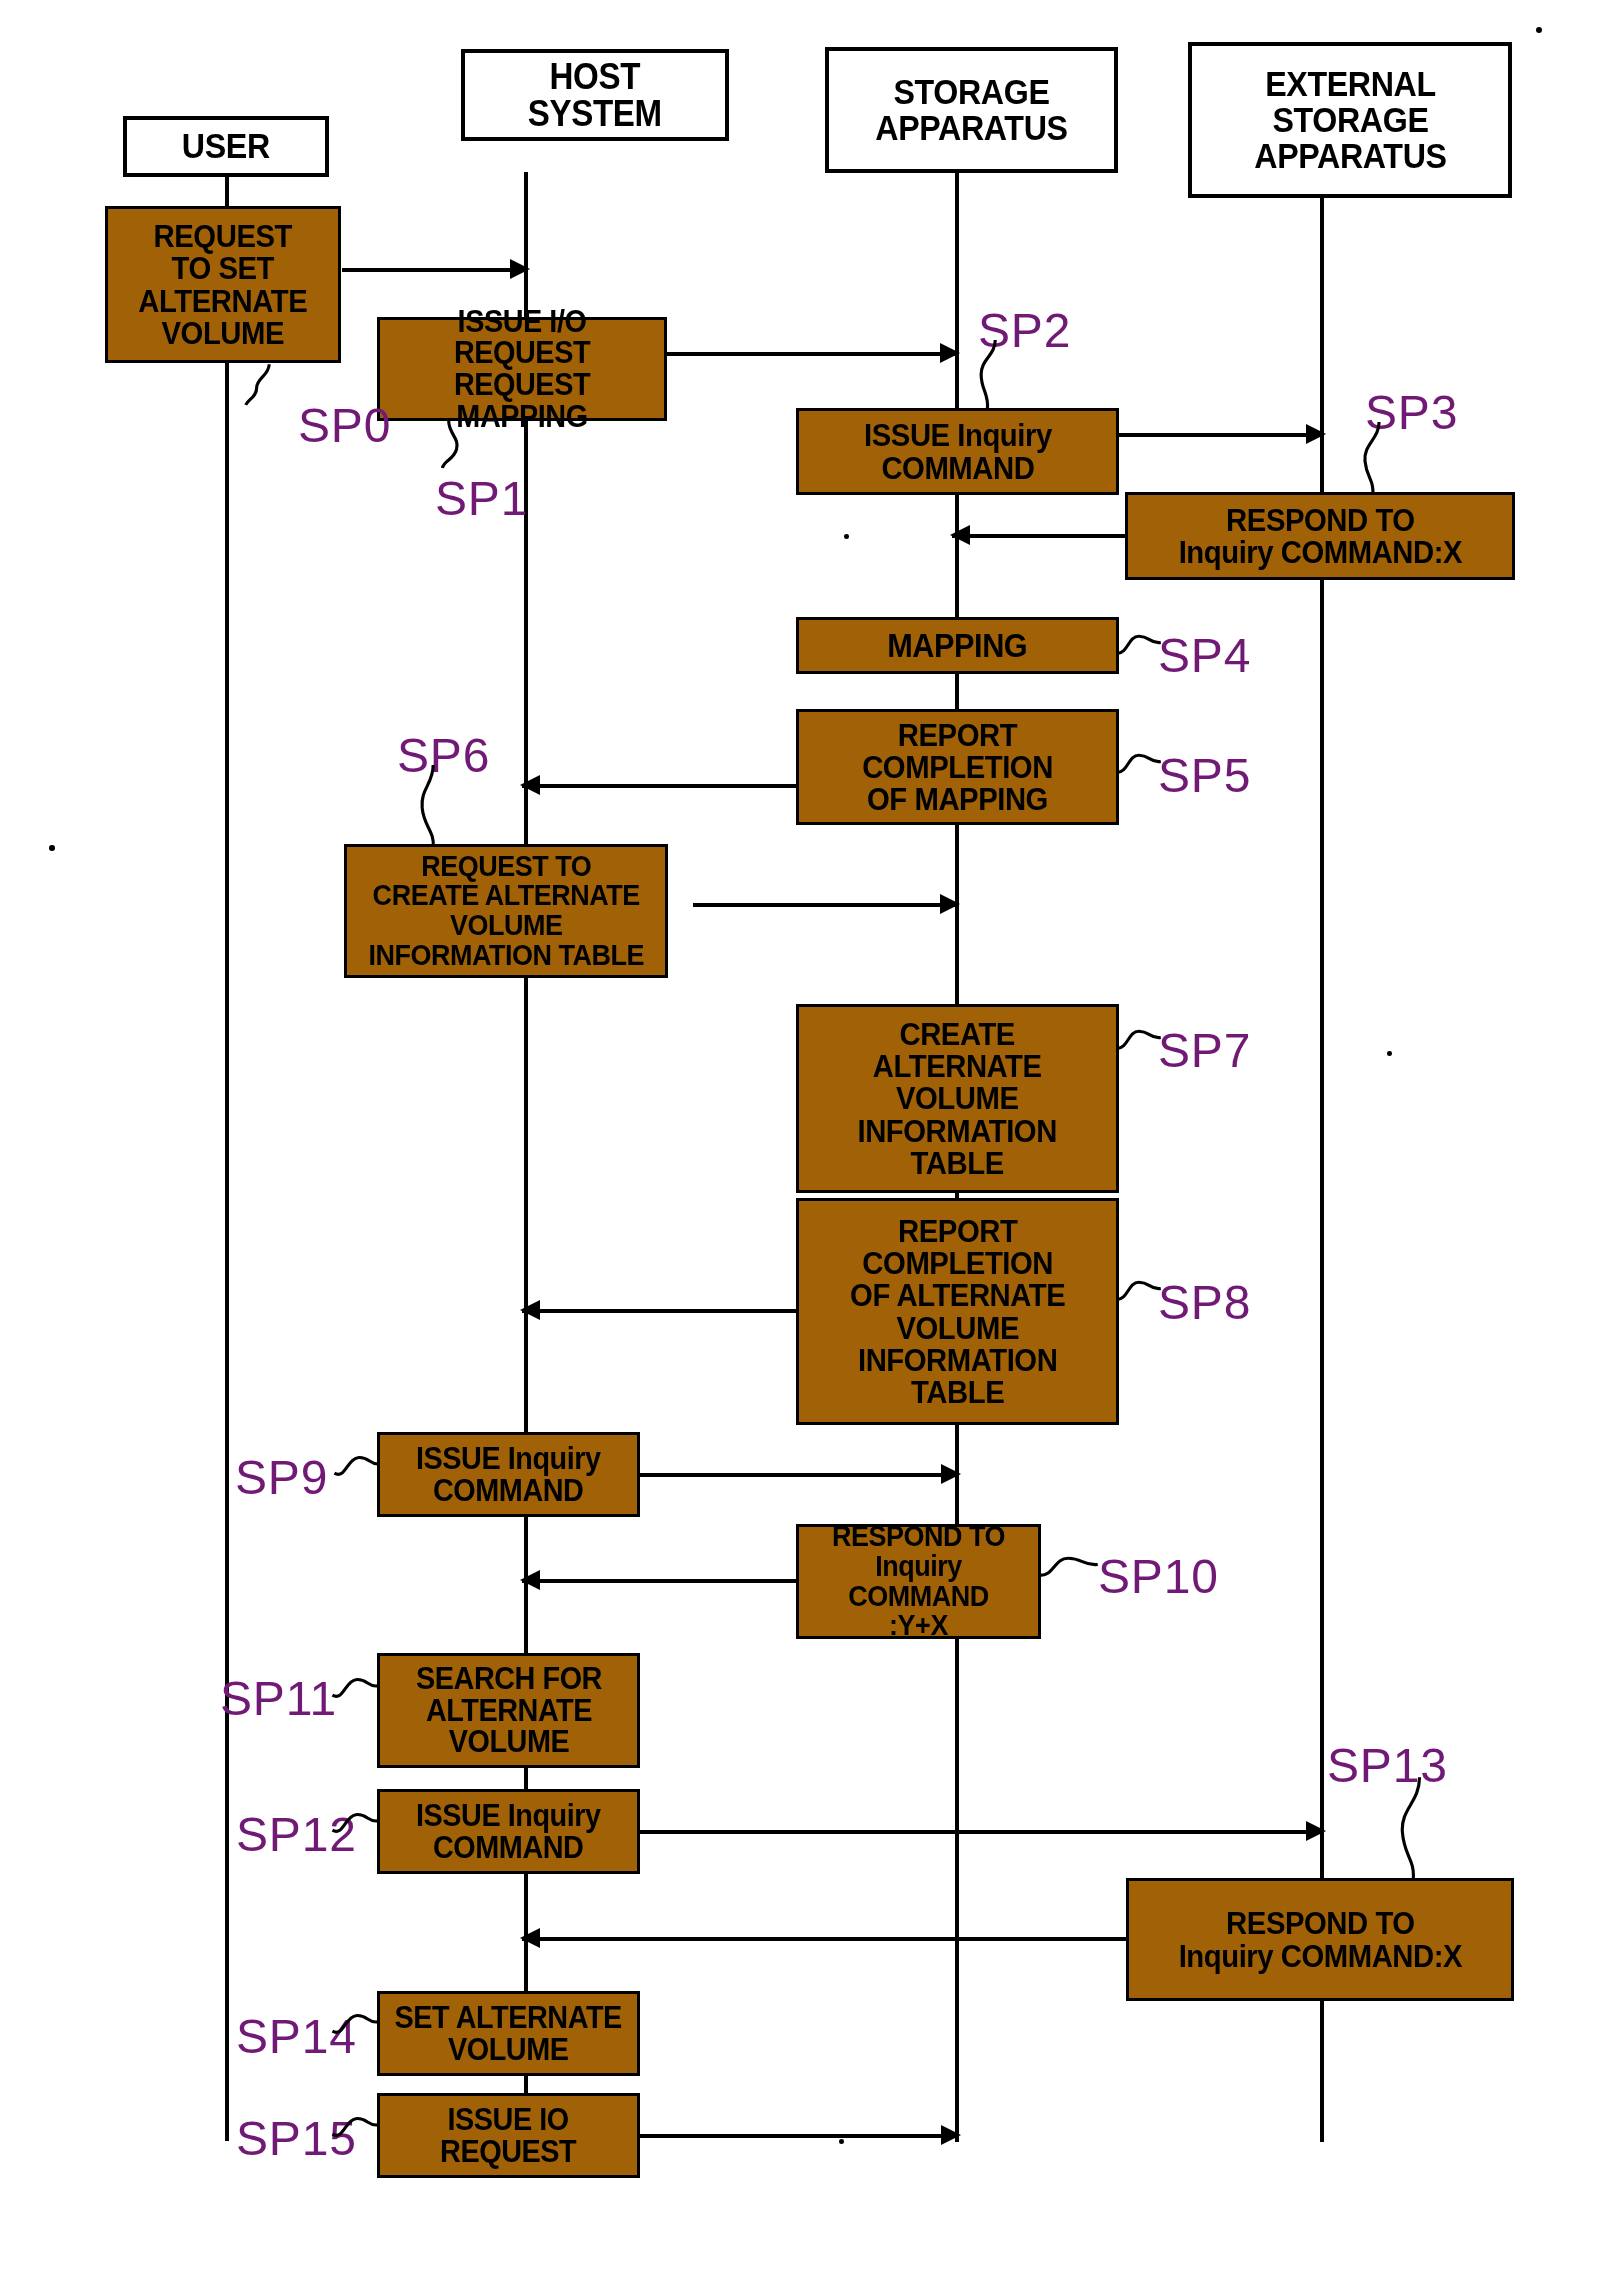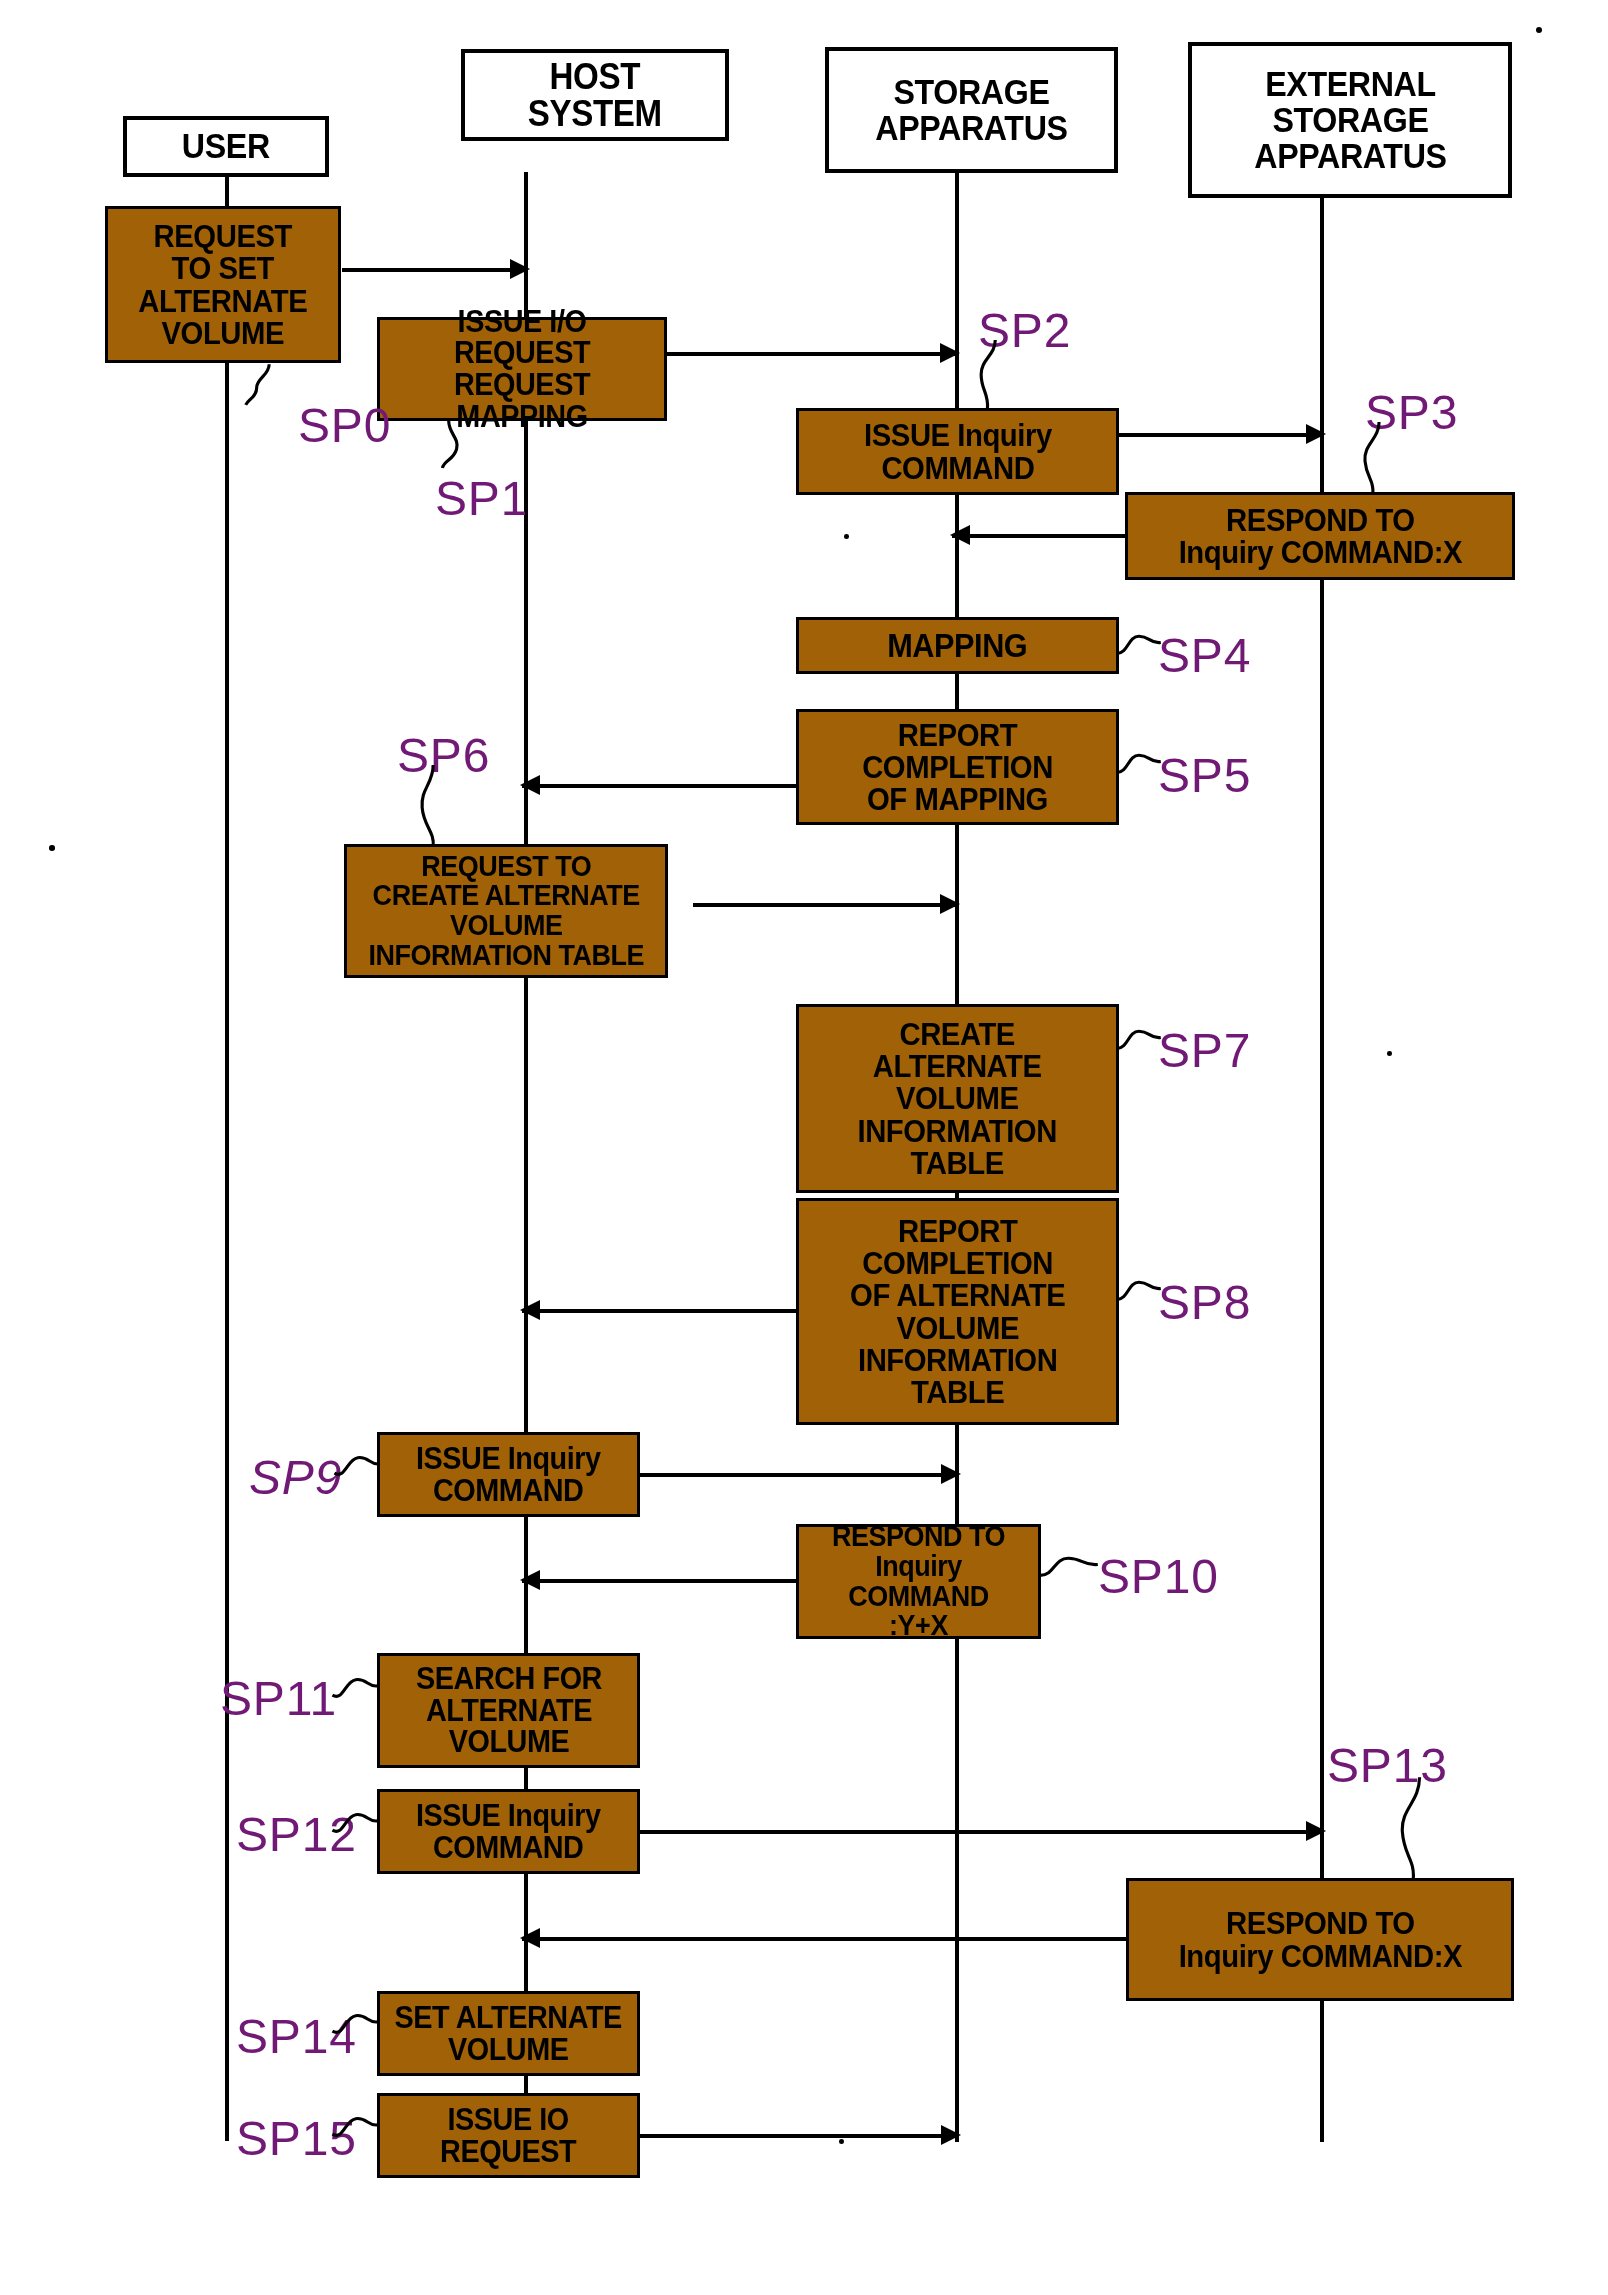--- a/index.html
+++ b/index.html
@@ -222,21 +222,21 @@
 
   <div class="spnum" style="left:250px;top:398px;margin-left:48px;">SP0</div>
   <div class="spnum" style="left:435px;top:471px;">SP1</div>
   <div class="spnum" style="left:978px;top:303px;">SP2</div>
   <div class="spnum" style="left:1365px;top:385px;">SP3</div>
   <div class="spnum" style="left:1158px;top:628px;">SP4</div>
   <div class="spnum" style="left:1158px;top:748px;">SP5</div>
   <div class="spnum" style="left:397px;top:728px;">SP6</div>
   <div class="spnum" style="left:1158px;top:1023px;">SP7</div>
   <div class="spnum" style="left:1158px;top:1275px;">SP8</div>
-  <div class="spnum" style="left:249px;top:1450px;font-style:italic;">SP9</div>
+  <div class="spnum" style="left:235px;top:1450px;">SP9</div>
   <div class="spnum" style="left:1098px;top:1549px;">SP10</div>
   <div class="spnum" style="left:220px;top:1671px;">SP11</div>
   <div class="spnum" style="left:236px;top:1807px;">SP12</div>
   <div class="spnum" style="left:1327px;top:1738px;">SP13</div>
   <div class="spnum" style="left:236px;top:2009px;">SP14</div>
   <div class="spnum" style="left:236px;top:2111px;">SP15</div>
 
   <div class="squig" style="left:241px;top:364px;">
     <svg width="36" height="41" viewBox="0 0 46 52">
         <path d="M36 0 C36 14, 20 18, 20 30 C20 42, 10 44, 6 52" stroke="#000" stroke-width="4" fill="none"></path>

